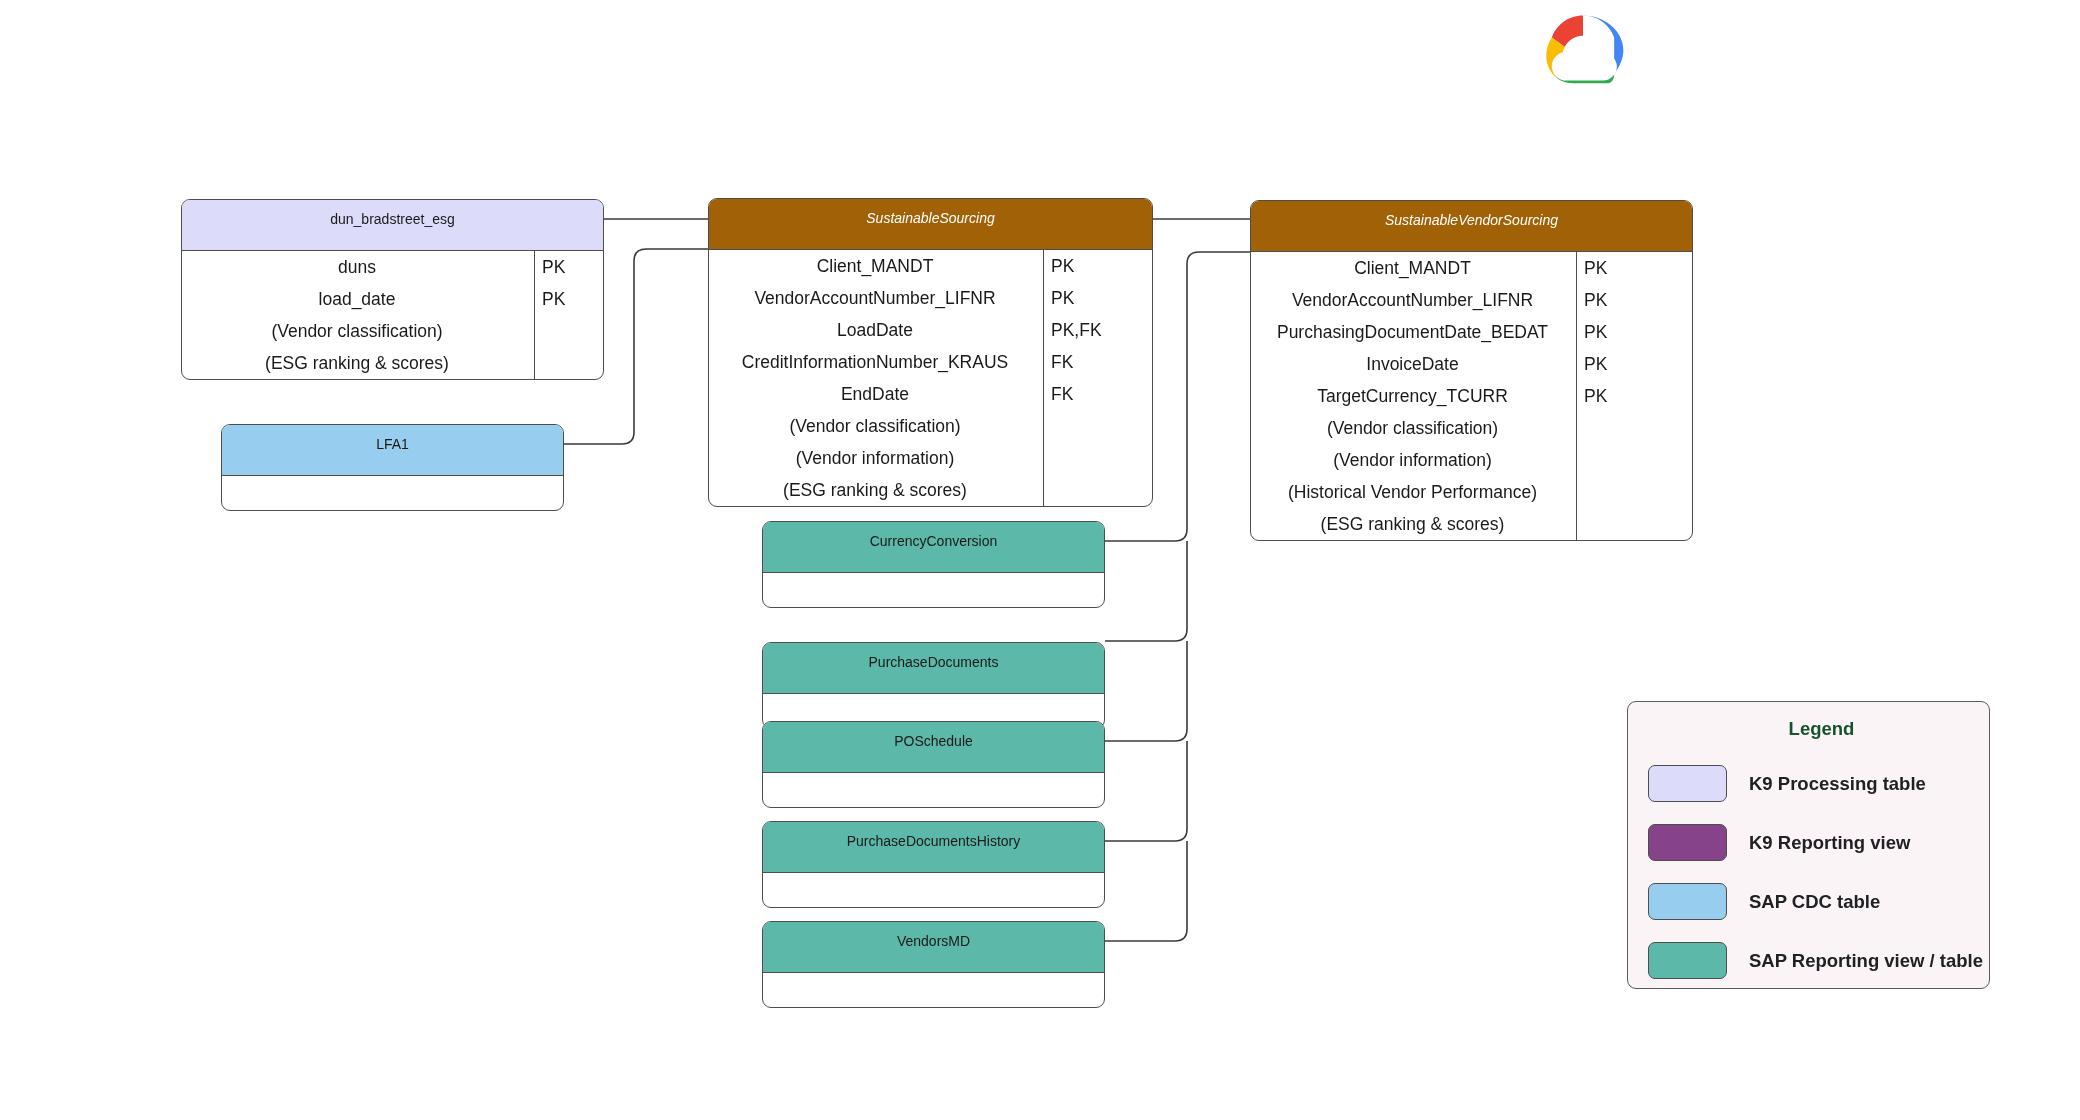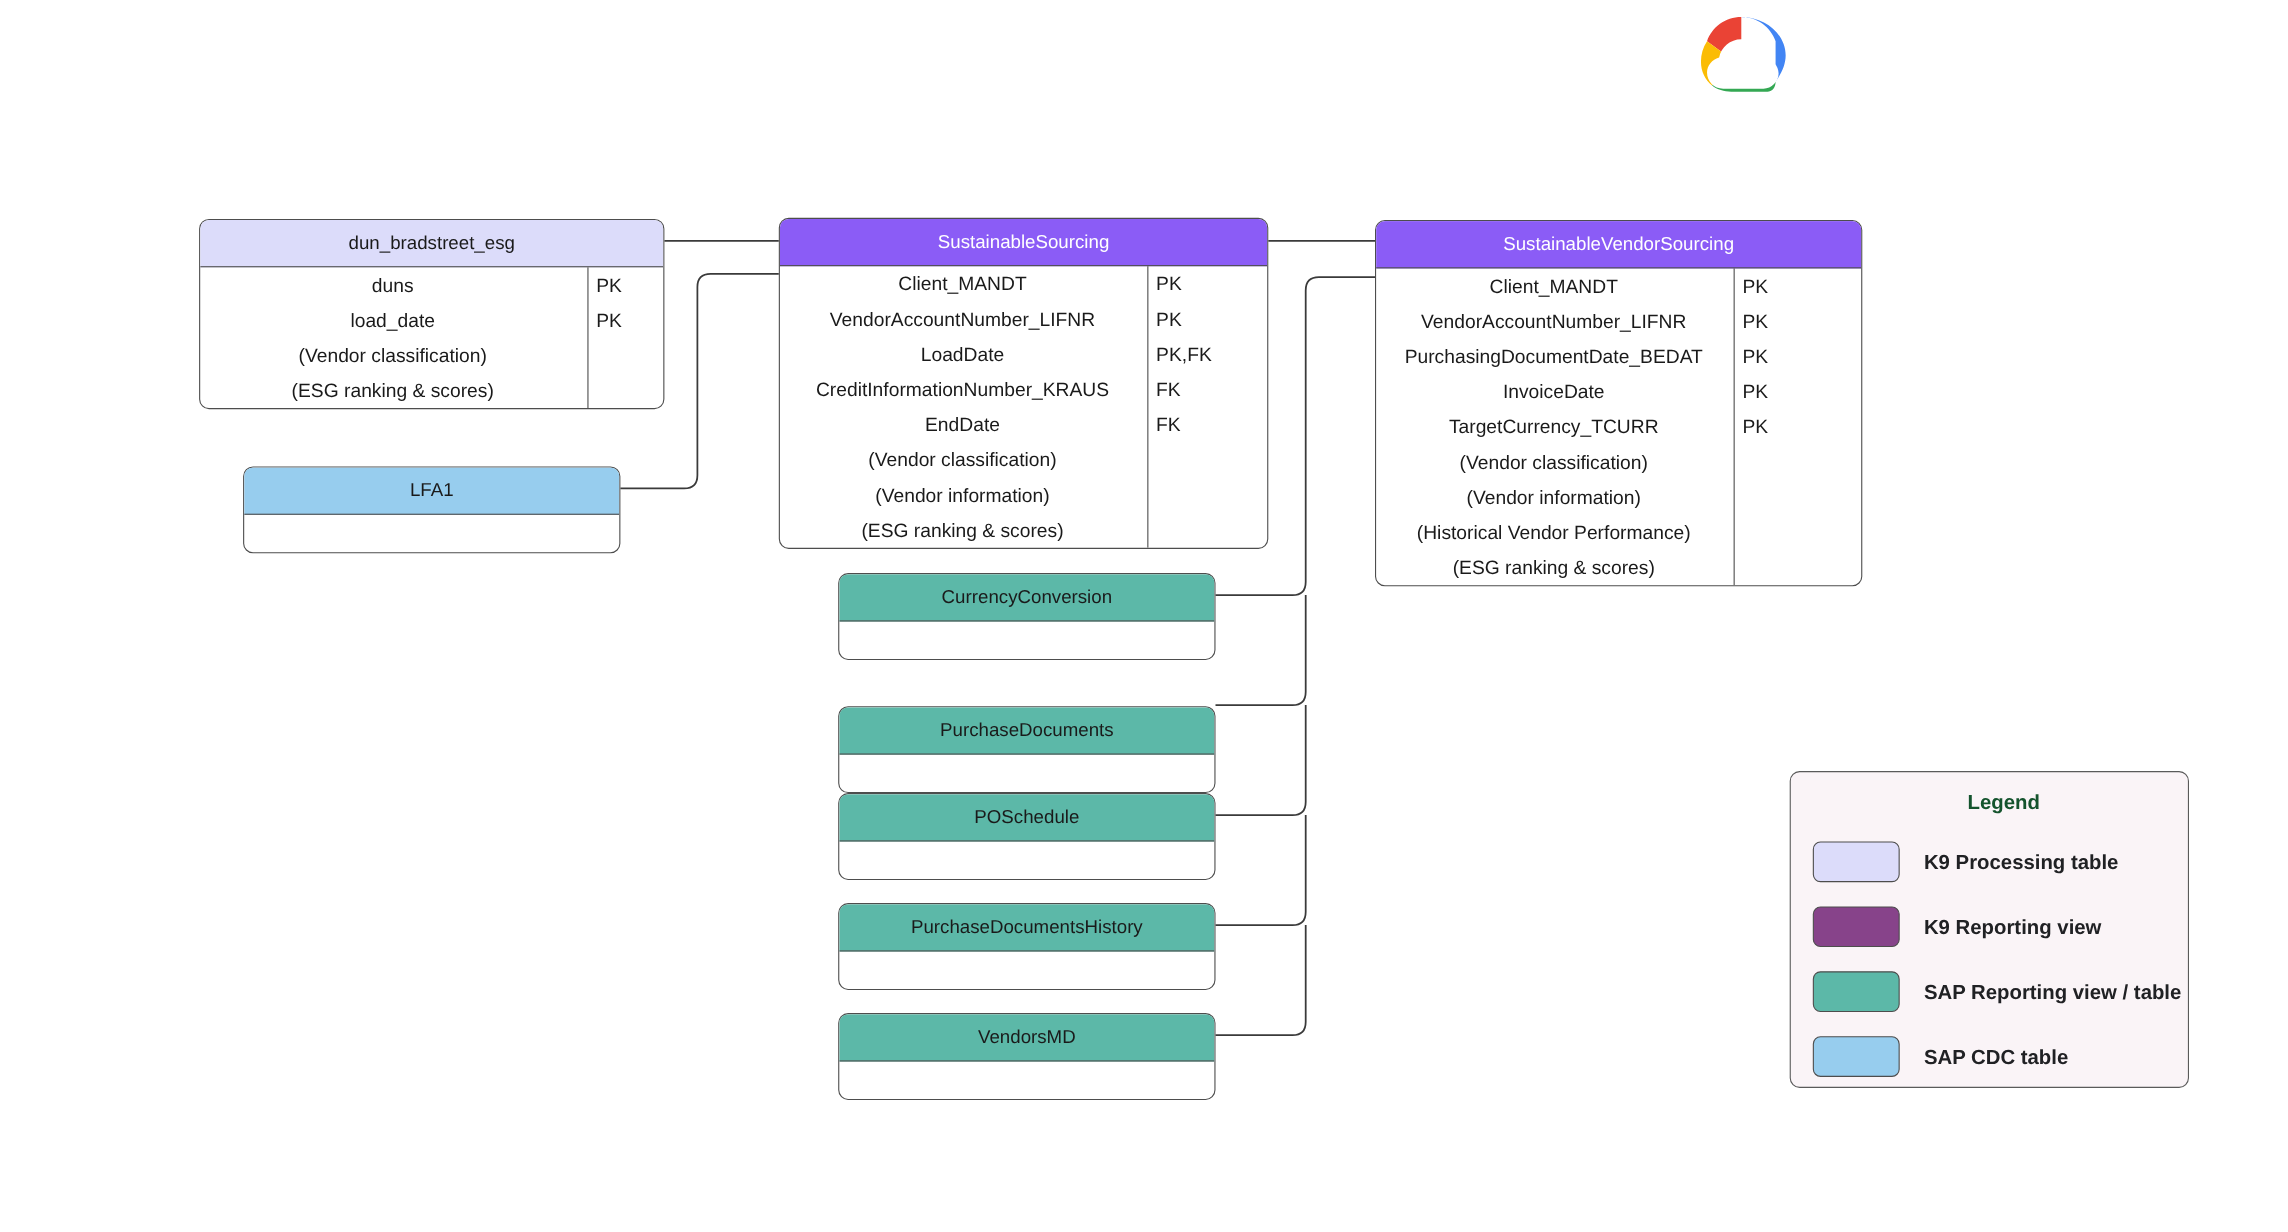--- a/index.html
+++ b/index.html
@@ -49,23 +49,23 @@
   
   .entity {
     position: absolute;
     border: 1.4px solid #4d4d4d;
     border-radius: 9px;
     background: #ffffff;
     overflow: hidden;
   }
   .entity-header {
     text-align: center;
-    font-size: 17px;
+    font-size: 14px;
     line-height: 1;
-    padding: 12px 6px 13px;
+    padding: 12px 6px 24px;
     border-bottom: 1.4px solid #4d4d4d;
     white-space: nowrap;
   }
   .entity-body { position: relative; }
   .entity-rows { }
   .row {
     display: flex;
     height: 32px;
     align-items: center;
     justify-content: center;
@@ -88,21 +88,21 @@
   .keyline {
     position: absolute;
     top: 0; bottom: 0;
     width: 0;
     border-left: 1.4px solid #4d4d4d;
   }
   .empty-body { height: 34px; }
 
   
   .hdr-k9proc  { background: #dcdcfa; color: #1a1a1a; }
-  .hdr-k9view  { background: #8b5cf6; color: #ffffff; }
+  .hdr-k9view  { background: #a16207; color: #ffffff; font-style: italic; }
   .hdr-sapcdc  { background: #97cdee; color: #1a1a1a; }
   .hdr-sapview { background: #5cb8a8; color: #1a1a1a; }
 
   
   #ent-dun  { left: 181px;  top: 199px; width: 423px; }
   #ent-dun .entity-body .keyline { left: 352px; }
   #ent-dun .row-key { width: 71px; }
 
   #ent-lfa1 { left: 221px;  top: 424px; width: 343px; }
 
@@ -358,21 +358,21 @@
   <div class="legend-items">
     <div class="legend-item">
       <span class="legend-swatch sw-k9proc"></span>
       <span class="legend-label">K9 Processing table</span>
     </div>
     <div class="legend-item">
       <span class="legend-swatch sw-k9view"></span>
       <span class="legend-label">K9 Reporting view</span>
     </div>
     <div class="legend-item">
+      <span class="legend-swatch sw-sapcdc"></span>
+      <span class="legend-label">SAP CDC table</span>
+    </div>
+    <div class="legend-item">
       <span class="legend-swatch sw-sapview"></span>
       <span class="legend-label">SAP Reporting view / table</span>
     </div>
-    <div class="legend-item">
-      <span class="legend-swatch sw-sapcdc"></span>
-      <span class="legend-label">SAP CDC table</span>
-    </div>
   </div>
 </div>
 
 </body></html>

